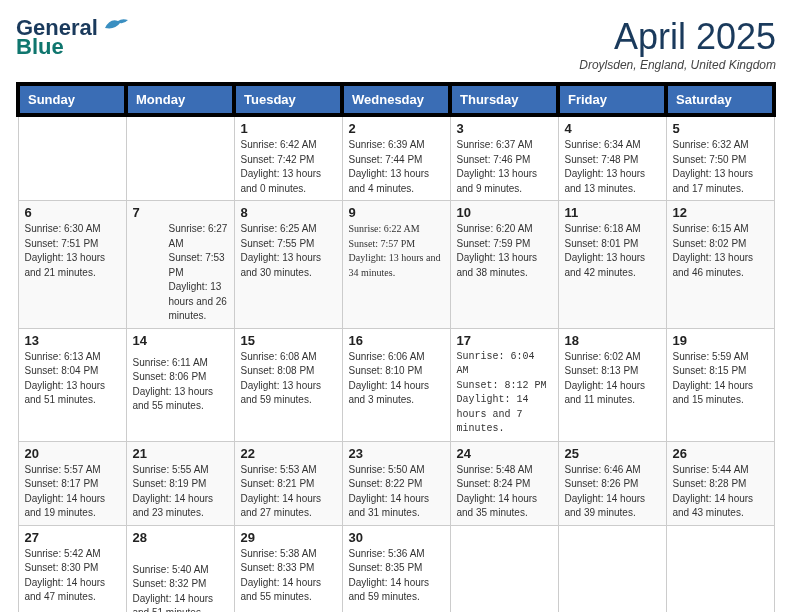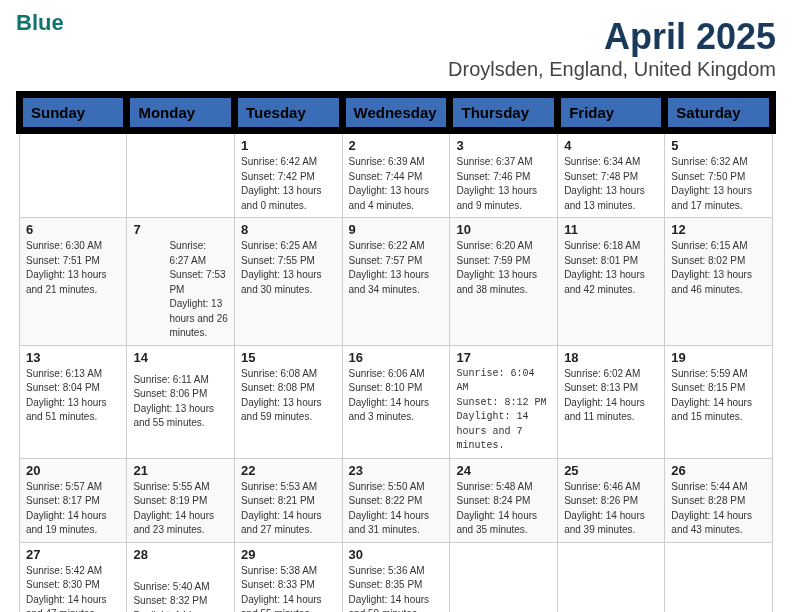--- a/index.html
+++ b/index.html
@@ -19,40 +19,41 @@
     .logo {
       display: flex;
       flex-direction: column;
       align-items: flex-start;
     }
     .title-block {
       text-align: right;
     }
     .title-block h1 {
       font-size: 36px;
-      font-weight: bold;
+      font-weight: normal;
       color: #1a3a5c;
     }
     .title-block h2 {
-      font-size: 20px;
+      font-size: 12px;
       font-weight: normal;
       color: #444;
+      font-style: italic;
     }
     .calendar {
       width: 100%;
       border-collapse: collapse;
     }
     .calendar th {
       background: #3a6db5;
-      color: #000000;
-      font-size: 15px;
+      color: #ffffff;
+      font-size: 13px;
       font-weight: bold;
       padding: 6px 8px;
       text-align: left;
-      border: 7px solid #000000;
+      border: 4px solid #000000;
     }
     .calendar td {
       vertical-align: top;
       border: 1px solid #ccc;
       padding: 4px 6px;
       width: 108px;
       min-height: 80px;
       font-size: 10.5px;
       color: #333;
       background: #fff;
@@ -74,20 +75,28 @@
     }
     .empty-cell {
       background: #fff;
     }
   </style>
 </head>
 <body>
 
 <div class="header">
   <div class="logo">
+    <div style="display:flex; align-items:center; gap:0px;">
+      <div style="font-size:22px; font-weight:bold; color:#1a3a5c; line-height:1.1;">
+        <span style="color:#1a3a5c;">General</span>
+      </div>
+      <svg width="30" height="20" viewBox="0 0 30 20" style="margin-left:2px; margin-top:-4px;">
+        <path d="M5,12 Q10,2 18,5 Q22,2 28,4 Q24,8 20,7 Q15,14 5,12Z" fill="#3a8fc1"></path>
+      </svg>
+    </div>
     <div style="font-size:22px; font-weight:bold; color:#0f766e; line-height:1.0; margin-top:-4px;">Blue</div>
   </div>
   <div class="title-block">
     <h1>April 2025</h1>
     <h2>Droylsden, England, United Kingdom</h2>
   </div>
 </div>
 
 <table class="calendar">
   <thead>
@@ -150,21 +159,21 @@
 Daylight: 13 hours and 26 minutes.</div>
         </td>
         <td>
           <span class="day-num">8</span>
           <div class="day-info" style="white-space: pre-line;">Sunrise: 6:25 AM
 Sunset: 7:55 PM
 Daylight: 13 hours and 30 minutes.</div>
         </td>
         <td>
           <span class="day-num">9</span>
-          <div class="day-info" style="white-space: pre-line;">Sunrise: 6:22 AM
+          <div class="day-info" style="white-space: pre-line; font-family: Liberation Serif, serif;">Sunrise: 6:22 AM
 Sunset: 7:57 PM
 Daylight: 13 hours and 34 minutes.</div>
         </td>
         <td>
           <span class="day-num">10</span>
           <div class="day-info" style="white-space: pre-line;">Sunrise: 6:20 AM
 Sunset: 7:59 PM
 Daylight: 13 hours and 38 minutes.</div>
         </td>
         <td>

